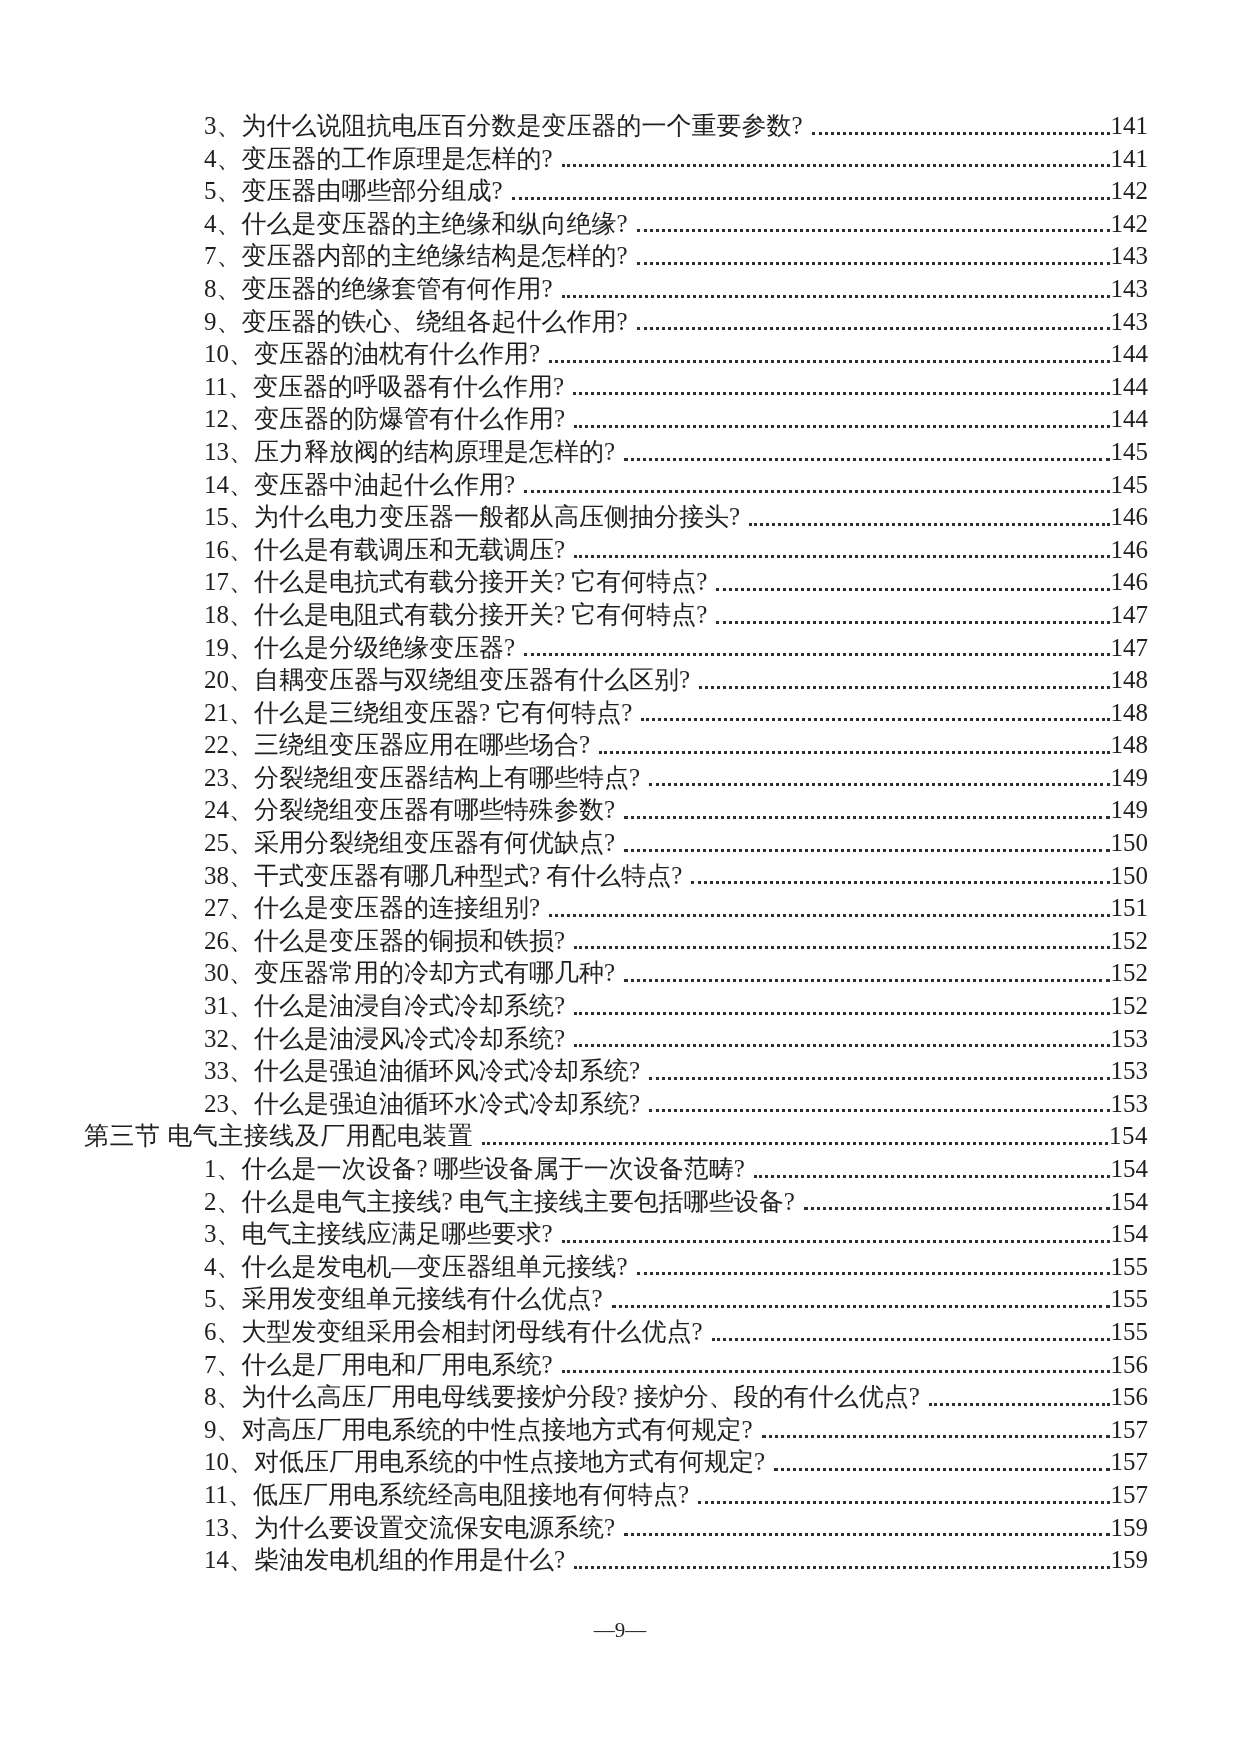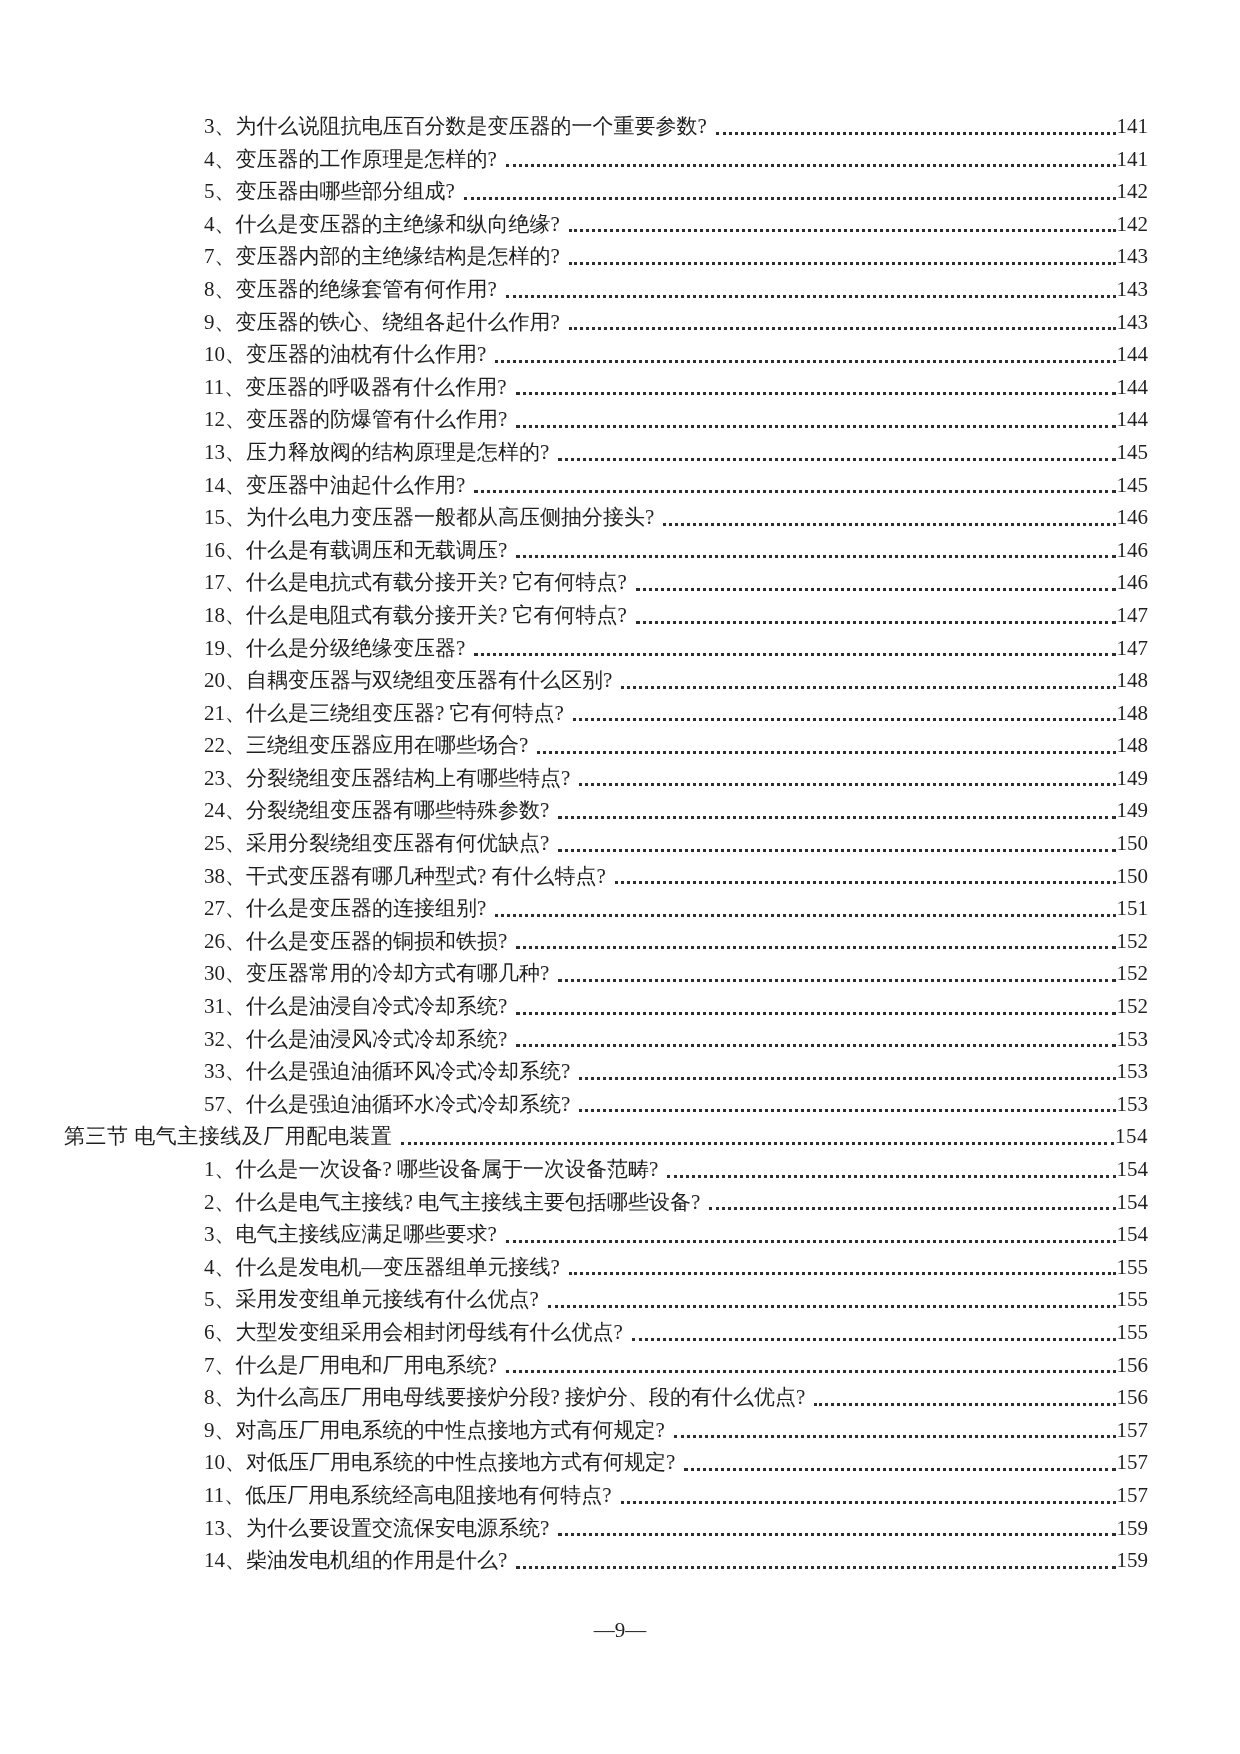--- a/index.html
+++ b/index.html
@@ -17,25 +17,25 @@
     position: absolute;
     top: 110px;
     left: 0;
     right: 92px;
   }
   .row {
     display: flex;
     align-items: stretch;
     height: 32.6px;
     line-height: 32.6px;
-    font-size: 21px;
+    font-size: 25px;
     white-space: nowrap;
   }
   .row.item    { padding-left: 204px; }
-  .row.section { padding-left: 64px; letter-spacing: 0.5px; }
+  .row.section { padding-left: 84px; letter-spacing: 0.5px; }
   .label { flex: 0 0 auto; }
   .dots {
     flex: 1 1 auto;
     position: relative;
     min-width: 12px;
   }
   .dots::after {
     content: "";
     position: absolute;
     left: 9px;
@@ -203,21 +203,21 @@
     <span class="label">32、什么是油浸风冷式冷却系统?</span>
     <span class="dots"></span>
     <span class="pageno">153</span>
   </div>
       <div class="row item">
     <span class="label">33、什么是强迫油循环风冷式冷却系统?</span>
     <span class="dots"></span>
     <span class="pageno">153</span>
   </div>
       <div class="row item">
-    <span class="label">57、什么是强迫油循环水冷式冷却系统?</span>
+    <span class="label">23、什么是强迫油循环水冷式冷却系统?</span>
     <span class="dots"></span>
     <span class="pageno">153</span>
   </div>
       <div class="row section">
     <span class="label">第三节 电气主接线及厂用配电装置</span>
     <span class="dots"></span>
     <span class="pageno">154</span>
   </div>
       <div class="row item">
     <span class="label">1、什么是一次设备? 哪些设备属于一次设备范畴?</span>

